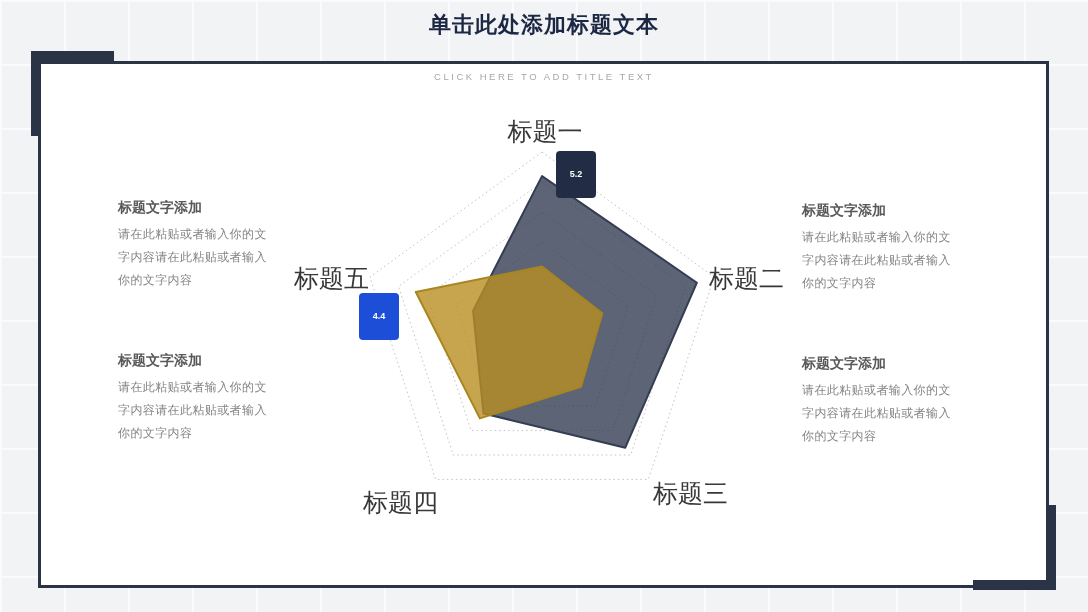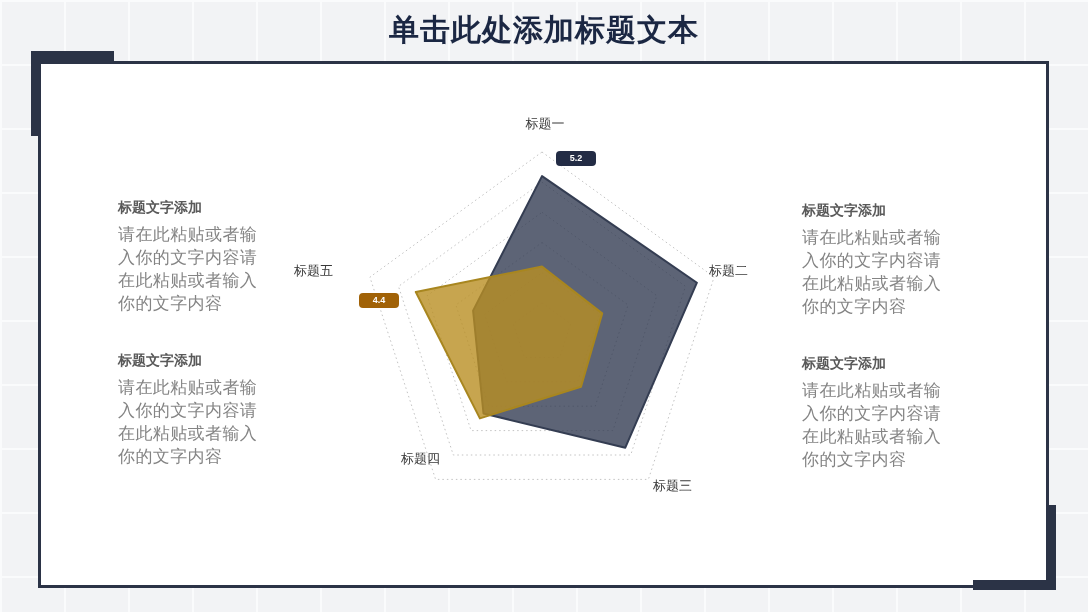--- a/index.html
+++ b/index.html
@@ -20,66 +20,67 @@
     box-sizing:border-box;background:#ffffff;border:3px solid #2b3346;
   }
   .accent{position:absolute;background:#2b3346;}
   .acc-tl-h{left:31px;top:51px;width:83px;height:10px;}
   .acc-tl-v{left:31px;top:51px;width:10px;height:85px;}
   .acc-br-h{left:973px;top:580px;width:83px;height:10px;}
   .acc-br-v{left:1046px;top:505px;width:10px;height:85px;}
 
   .title{
     position:absolute;left:0;top:10px;width:100%;text-align:center;
-    font-size:30px;font-weight:bold;color:#1b2743;letter-spacing:1px;
+    font-size:22px;font-weight:bold;color:#1b2743;letter-spacing:1px;
   }
   .subtitle{
     position:absolute;left:0;top:71px;width:100%;text-align:center;
     font-size:9.5px;color:#a8a8a8;letter-spacing:2.5px;
   }
 
   .text-block{position:absolute;width:156px;}
   .text-block h3{margin:0 0 6px 0;font-size:14px;font-weight:bold;color:#595959;}
-  .text-block p{margin:0;font-size:17px;color:#848484;line-height:23px;letter-spacing:0.4px;}
+  .text-block p{margin:0;font-size:12px;color:#848484;line-height:23px;letter-spacing:0.4px;}
   .tb-left-top{left:118px;top:199px;}
   .tb-left-bottom{left:118px;top:352px;}
   .tb-right-top{left:802px;top:202px;}
   .tb-right-bottom{left:802px;top:355px;}
 
   .radar-wrap{position:absolute;left:330px;top:110px;width:430px;height:400px;}
   .radar-wrap svg{width:100%;height:100%;display:block;}
   .ring{fill:none;stroke:#c3c3c3;stroke-width:1;stroke-dasharray:1.5 3;}
 
-  .axis-label{position:absolute;font-size:13px;color:#383838;white-space:nowrap;}
+  .axis-label{position:absolute;font-size:25px;color:#383838;white-space:nowrap;}
   .ax-1{left:495px;top:115px;width:100px;text-align:center;}
   .ax-2{left:709px;top:262px;}
   .ax-3{left:653px;top:477px;text-align:right;}
-  .ax-4{left:363px;top:450px;margin-left:38px;}
+  .ax-4{left:363px;top:486px;}
   .ax-5{left:294px;top:262px;text-align:center;}
 
   .badge{
-    position:absolute;min-width:28px;height:15px;line-height:15px;padding:0 6px;
+    position:absolute;min-width:28px;height:15px;line-height:15px;padding:16px 6px;
     text-align:center;border-radius:4px;color:#ffffff;font-size:9px;font-weight:bold;
   }
   .badge-navy{left:556px;top:151px;background:#232c45;}
-  .badge-gold{left:359px;top:293px;background:#a16207;}
+  .badge-gold{left:359px;top:293px;background:#1d4ed8;}
 </style>
 </head>
 <body>
 
 <div class="slide">
 
   <div class="title">单击此处添加标题文本</div>
 
   <div class="card"></div>
   <div class="accent acc-tl-h"></div>
   <div class="accent acc-tl-v"></div>
   <div class="accent acc-br-h"></div>
   <div class="accent acc-br-v"></div>
 
+  <div class="subtitle">CLICK  HERE  TO  ADD  TITLE  TEXT</div>
 
   <div class="text-block tb-left-top">
     <h3>标题文字添加</h3>
     <p>请在此粘贴或者输入你的文字内容请在此粘贴或者输入你的文字内容</p>
   </div>
   <div class="text-block tb-left-bottom">
     <h3>标题文字添加</h3>
     <p>请在此粘贴或者输入你的文字内容请在此粘贴或者输入你的文字内容</p>
   </div>
   <div class="text-block tb-right-top">

